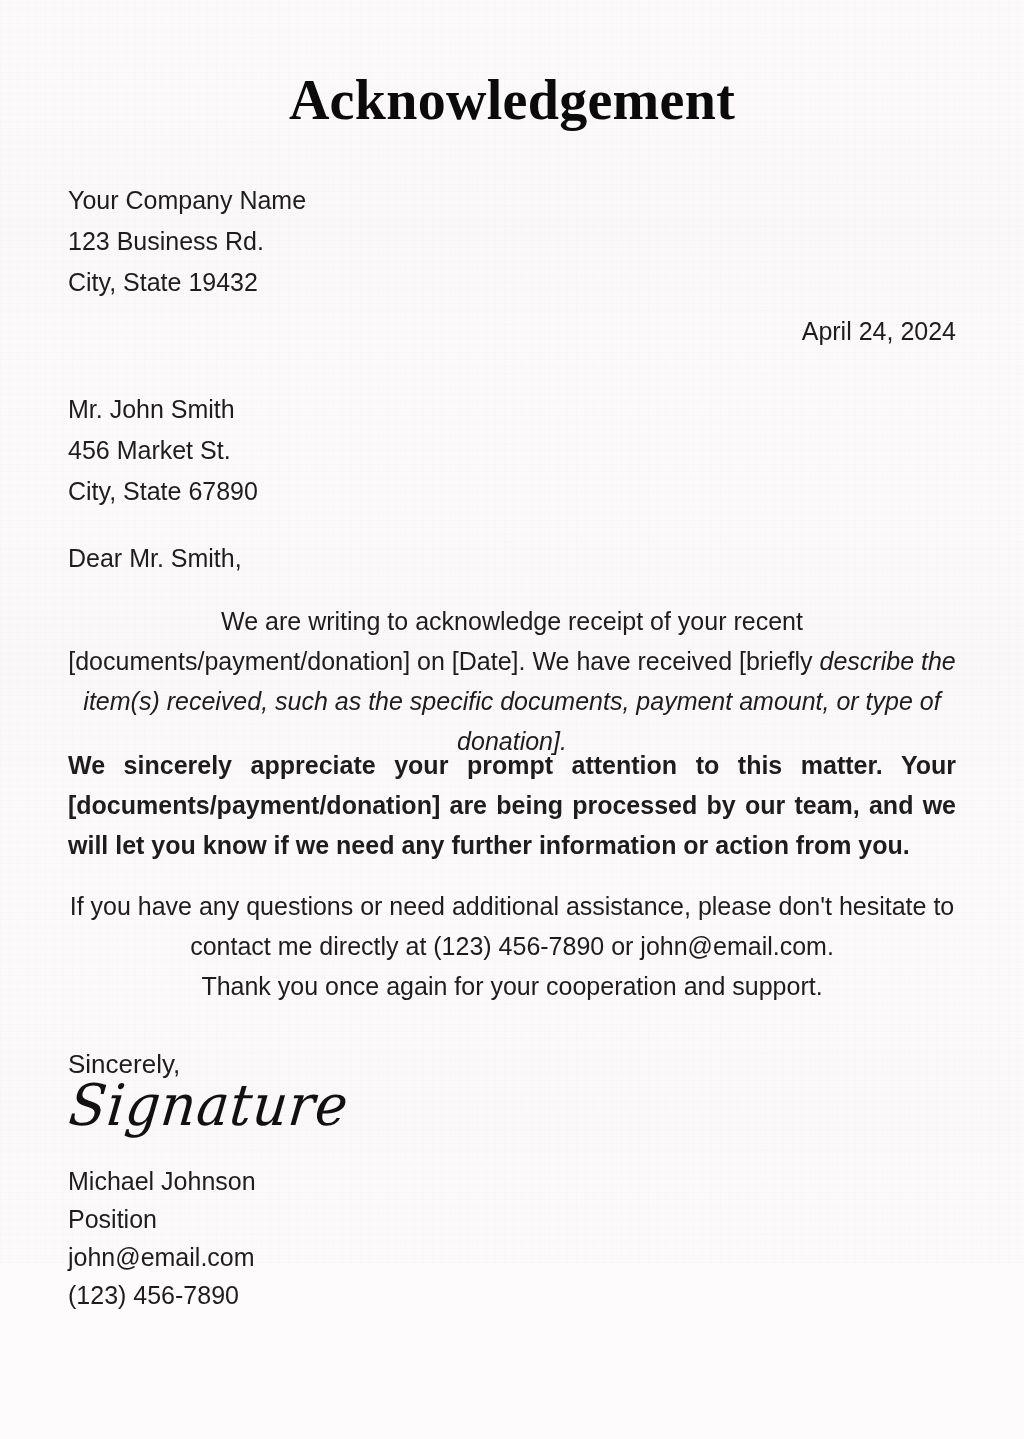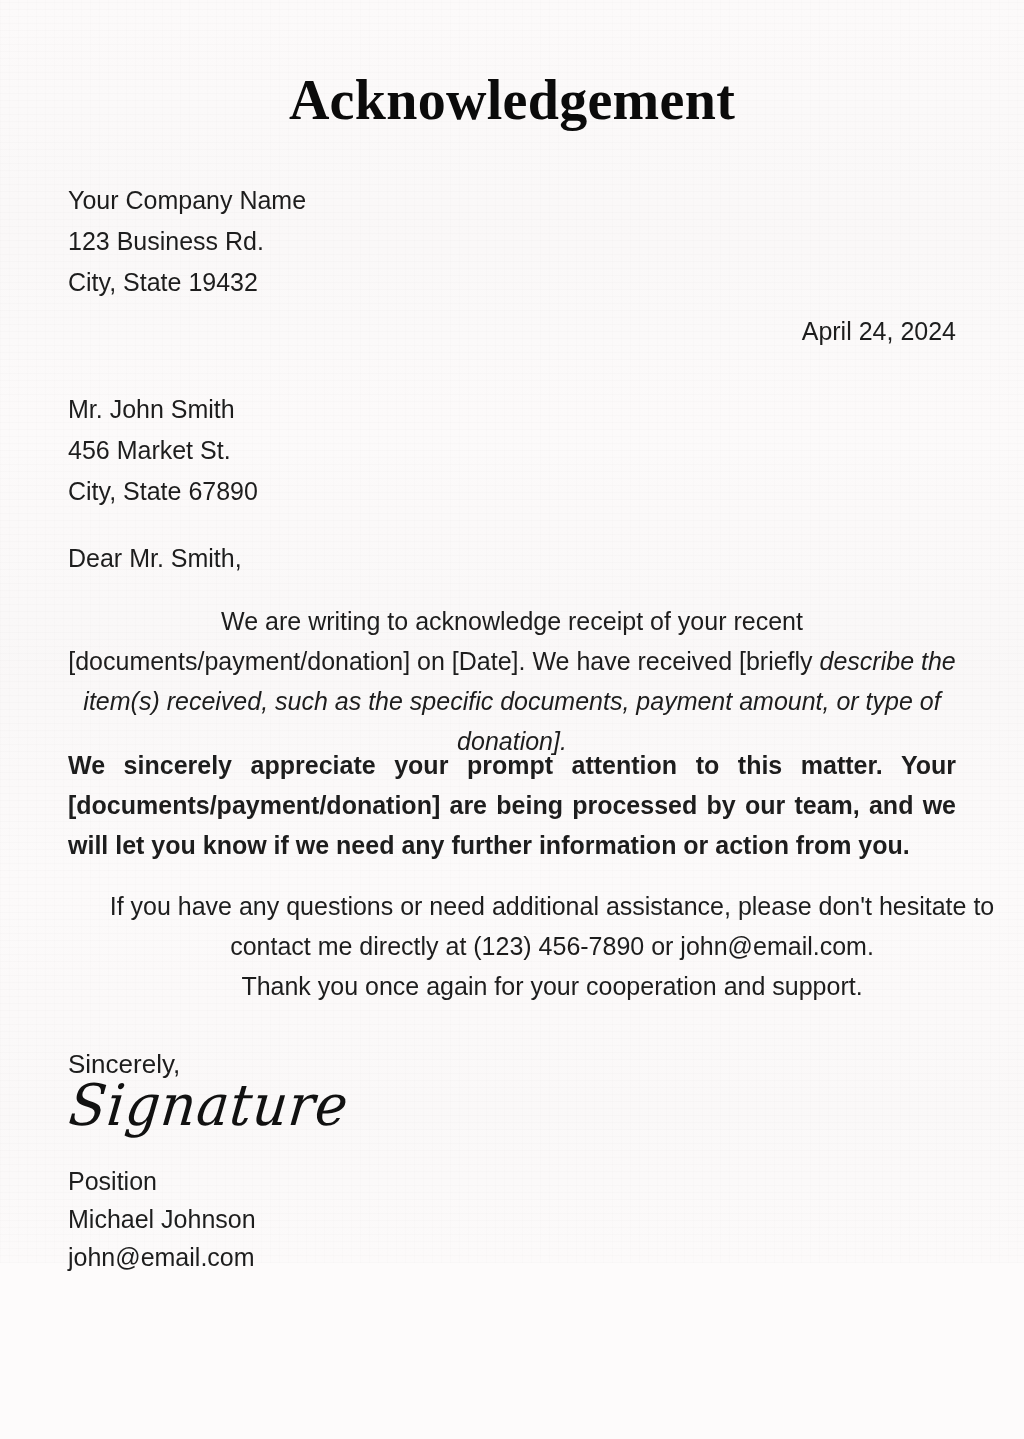--- a/index.html
+++ b/index.html
@@ -126,21 +126,21 @@
     font-size: 25px;
     line-height: 40px;
     color: #1d1d1d;
     text-align: center;
   }
   .para.justify { text-align: justify; text-align-last: left; font-weight: bold; }
   .para em { font-style: italic; }
 
   #para-1 { top: 601px; }
   #para-2 { top: 745px; }
-  #para-3 { top: 886px; margin-left: 40px; }
+  #para-3 { top: 886px; }
 
   #closing {
     position: absolute;
     top: 1027px;
     left: 68px;
     font-size: 26px;
     line-height: 41px;
     color: #1d1d1d;
     margin-top: 17px;
   }
@@ -199,19 +199,20 @@
     <div class="para" id="para-3">
       <div>If you have any questions or need additional assistance, please don't hesitate to contact me directly at (123) 456-7890 or john@email.com.</div>
       <div>Thank you once again for your cooperation and support.</div>
     </div>
 
     <div id="closing">Sincerely,</div>
 
     <div id="signature-script">Signature</div>
 
     <div class="block" id="signer-block">
+      <div class="sig-line">Michael Johnson</div>
       <div class="sig-line">Position</div>
-      <div class="sig-line">Michael Johnson</div>
       <div class="sig-line">john@email.com</div>
+      <div class="sig-line">(123) 456-7890</div>
     </div>
 
   </div>
 </div>
 
 </body></html>

